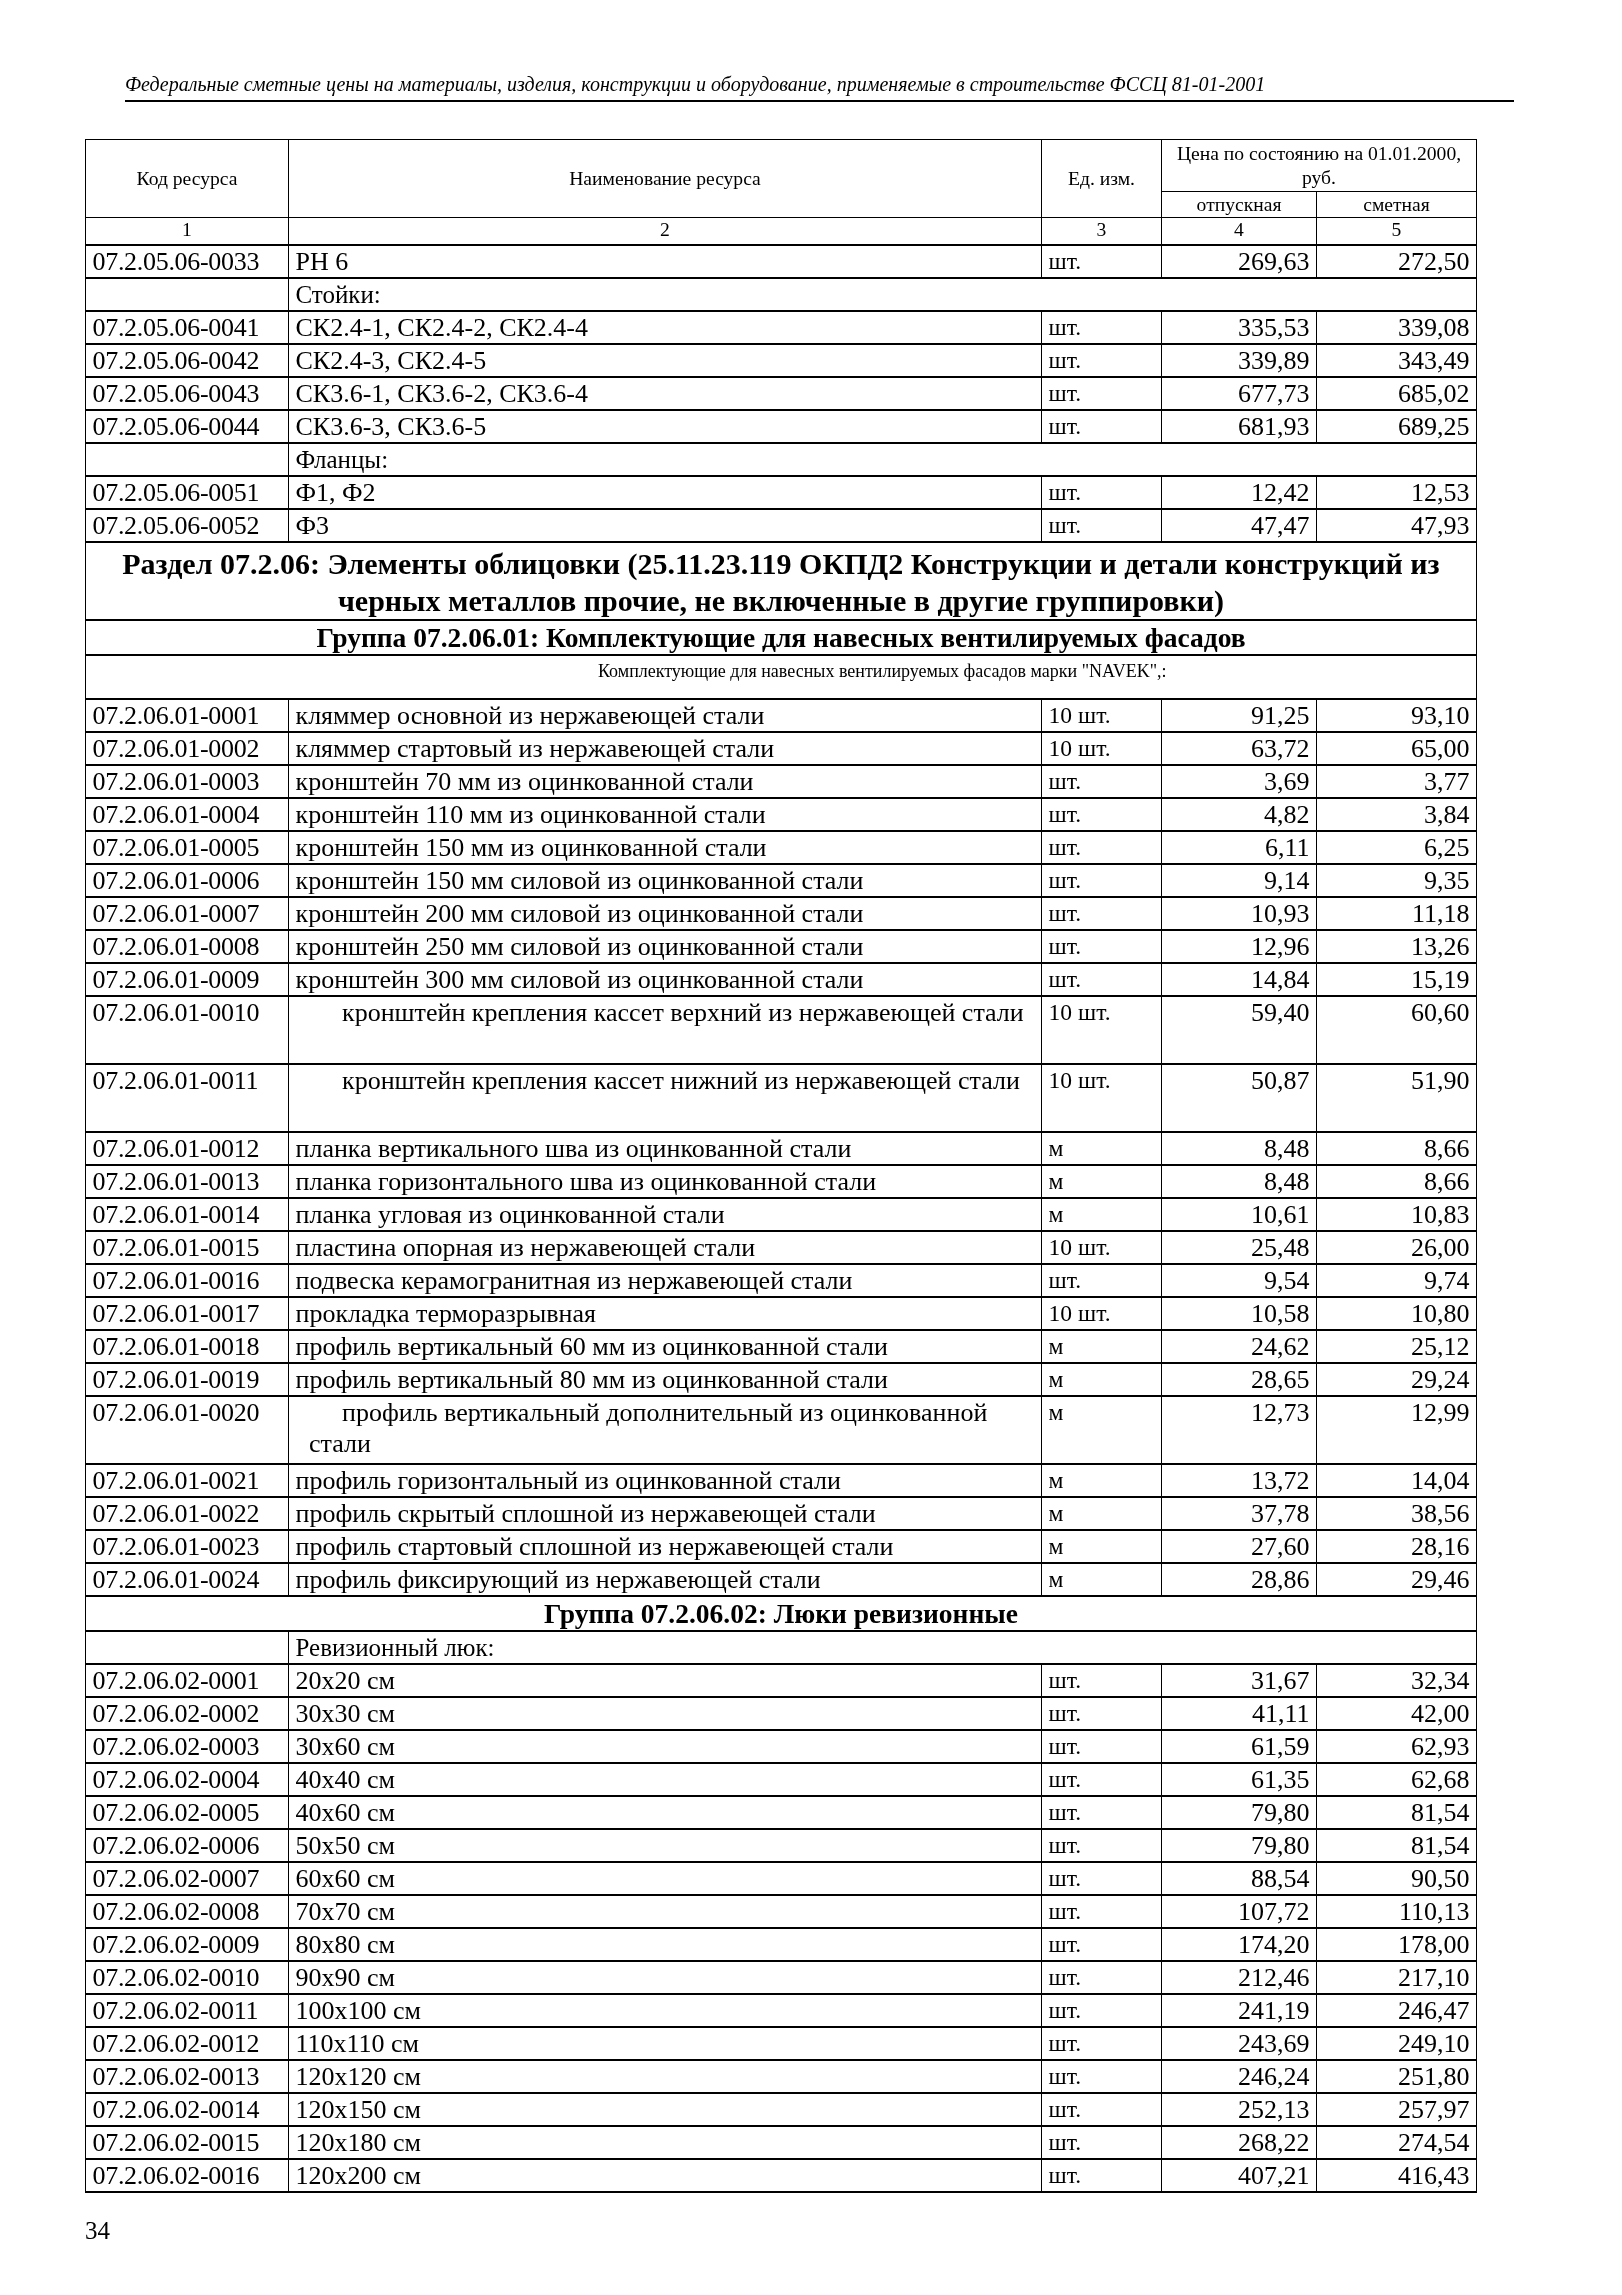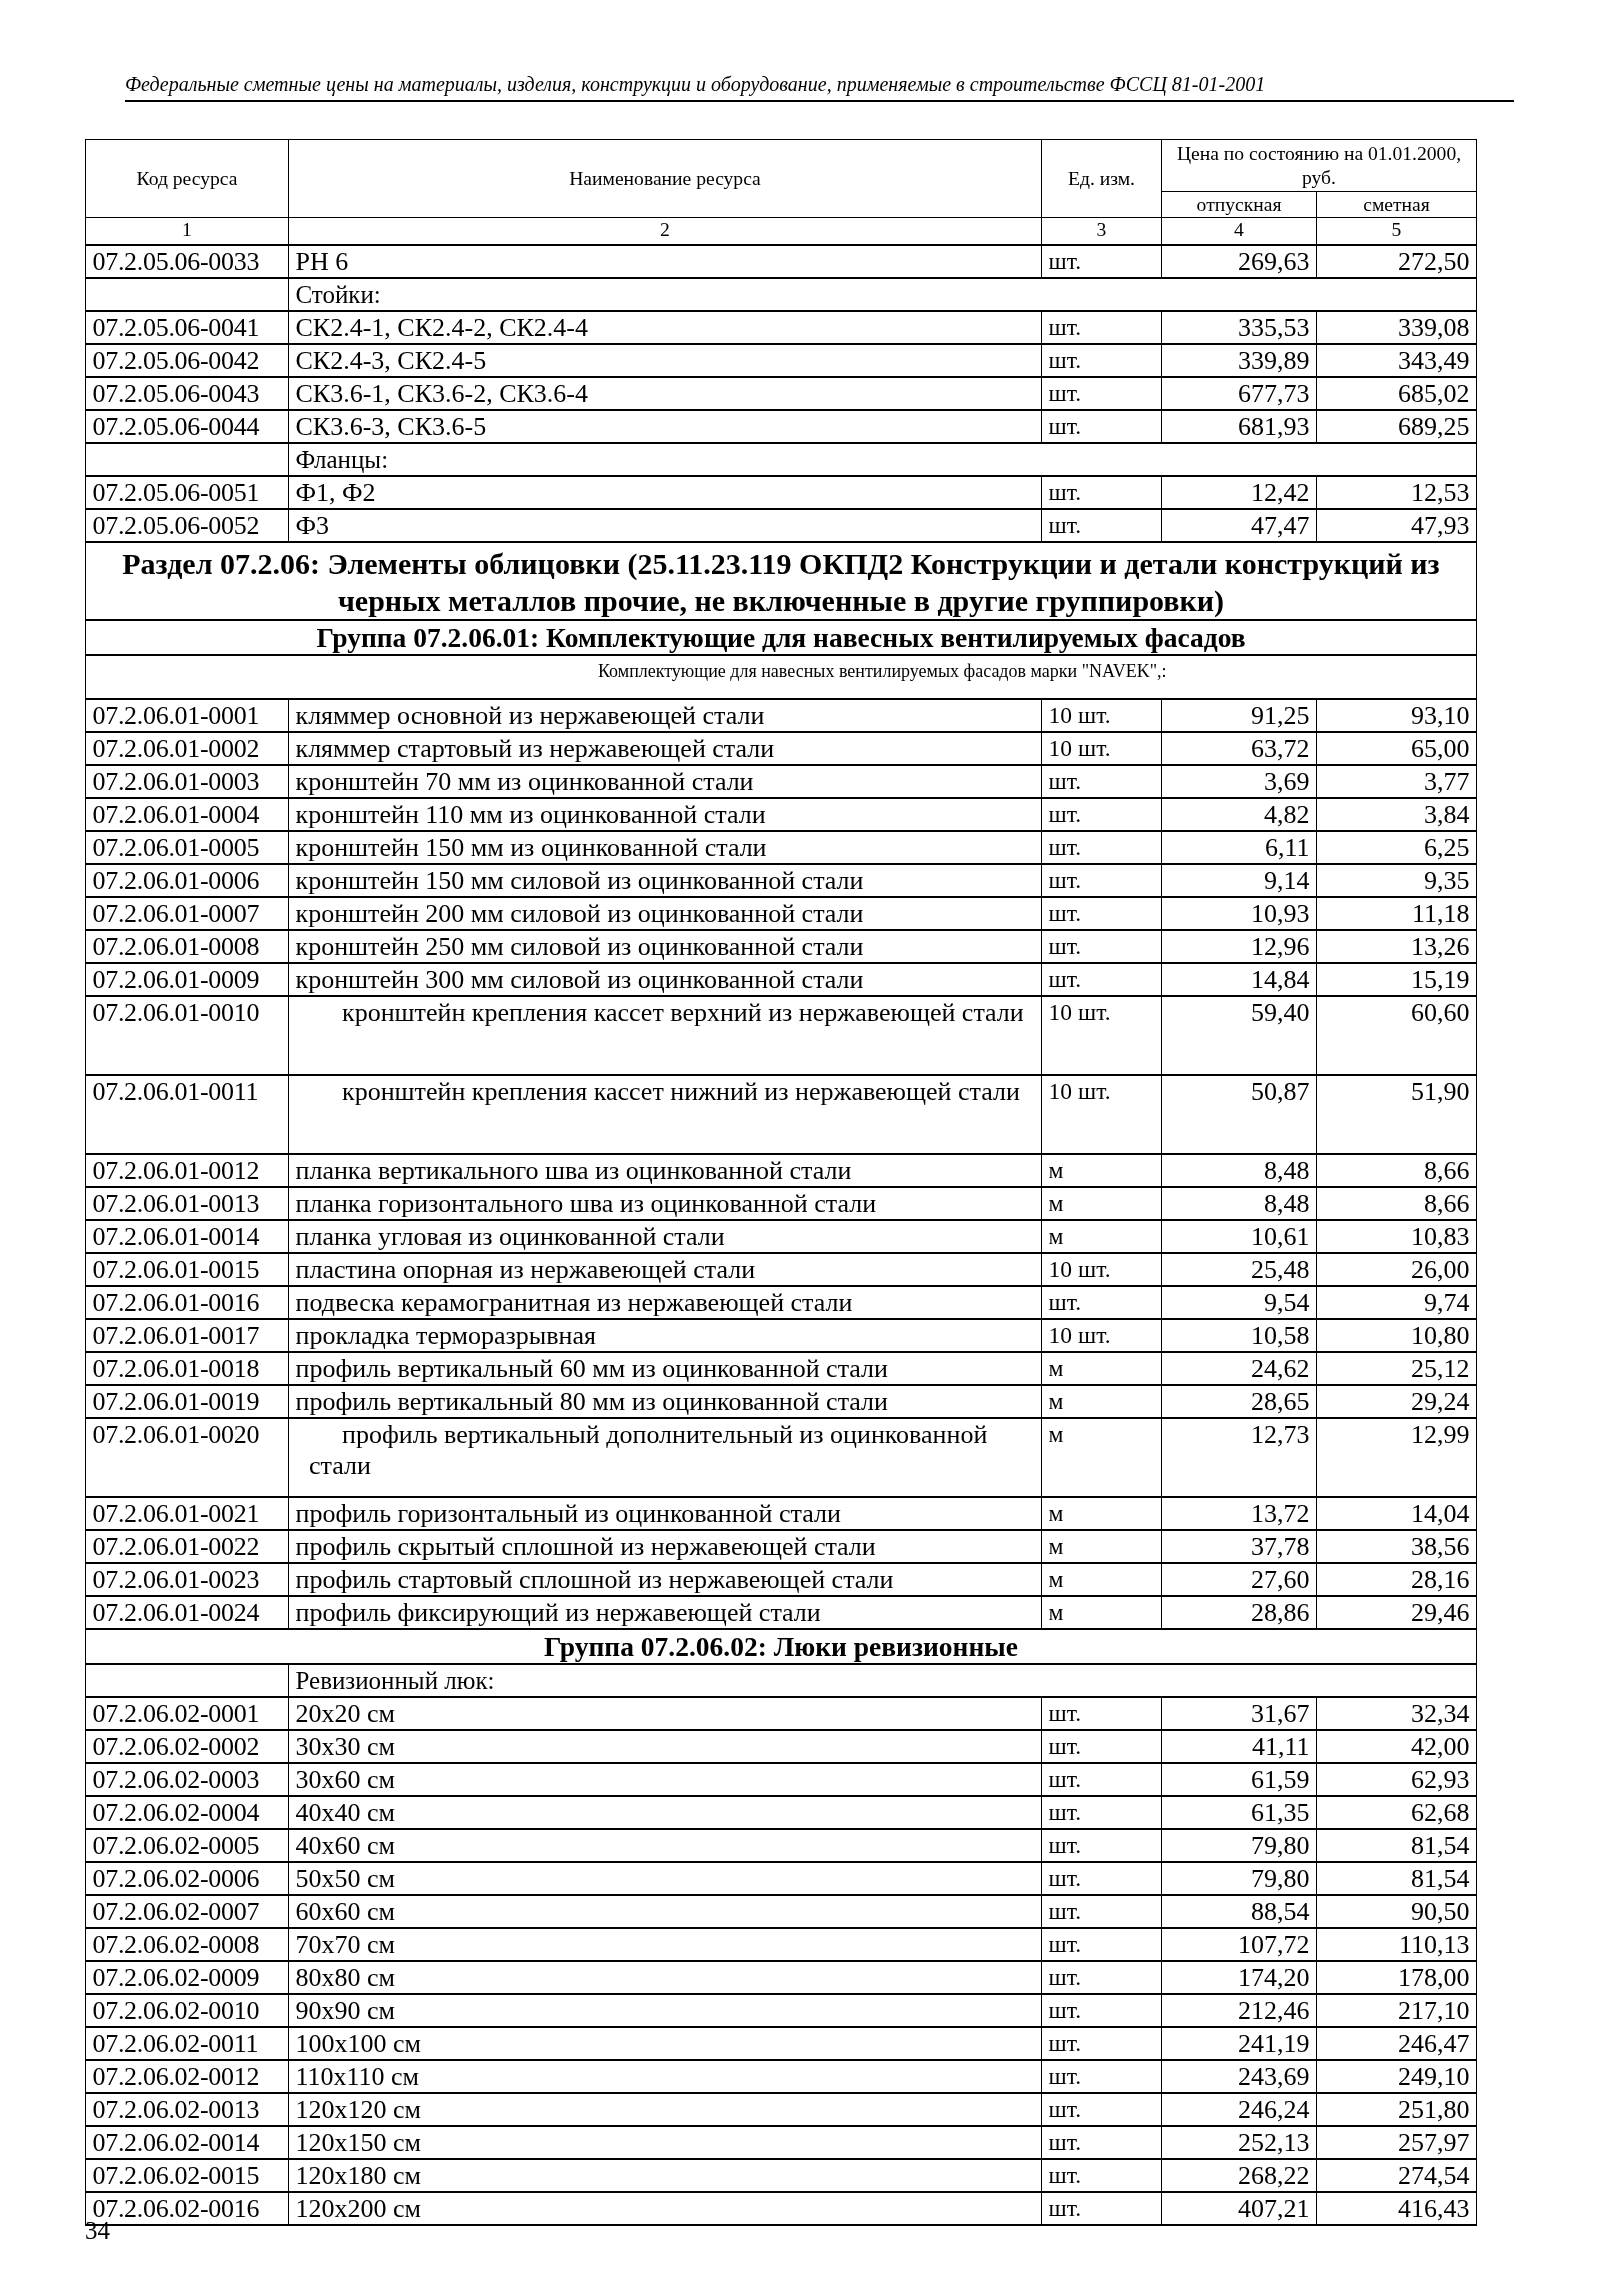--- a/index.html
+++ b/index.html
@@ -21,21 +21,21 @@
   table.price-table td, table.price-table th {
     border: 1.3px solid #000; padding: 0 6.5px; vertical-align: top;
     font-weight: normal; box-sizing: border-box;
   }
   table.price-table th { font-size: 19.6px; text-align: center; vertical-align: middle; line-height: 23.6px; }
   th.hdr-main { height: 52px; }
   th.hdr-sub { height: 26px; font-size: 19.6px; margin-top: 44px; }
   tr.colnum-row th { height: 27px; font-size: 19.6px; line-height: 23.6px; vertical-align: top; border-bottom: 2.6px solid #000; }
   td { font-size: 26px; line-height: 31px; }
   tr.data-row td { height: 33px; border-top: 2.6px solid #000; border-bottom: 2.6px solid #000; }
-  tr.data-row.multi td { height: 79px; }
+  tr.data-row.multi td { height: 68px; }
   td.code { text-align: left; padding-left: 7.9px; white-space: nowrap; letter-spacing: -0.3px; }
   td.name { text-align: left; padding-left: 33px; margin-left: 17px; }
   td.name.multi-name { padding-left: 20px; text-indent: 33px; }
   td.unit { text-align: left; font-size: 23.6px; }
   td.num { text-align: right; padding-right: 6.5px; }
   tr.subhead-row td { height: 20px; border-top: 2.6px solid #000; border-bottom: 2.6px solid #000; }
   td.subhead { padding-left: 11.8px; font-size: 25px; }
   tr.section-row td {
     font-weight: bold; text-align: center; font-size: 30px; line-height: 37px;
     height: 77px; border-top: 2.6px solid #000; border-bottom: 2.6px solid #000; padding-top: 2.6px;

